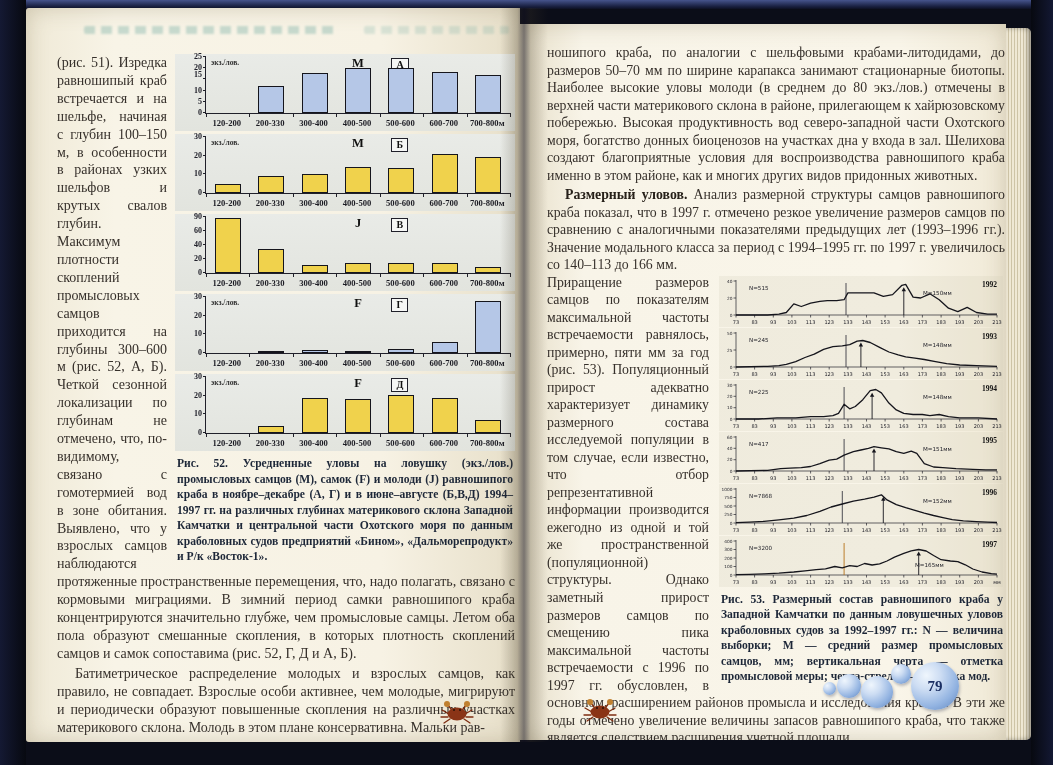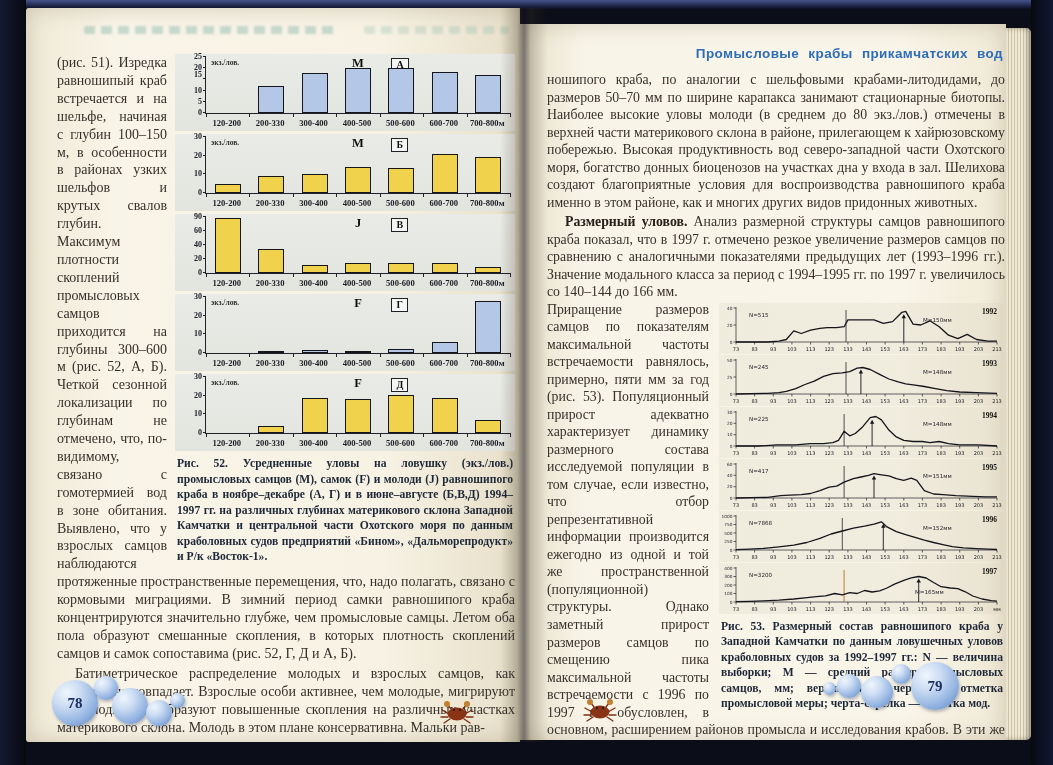--- a/index.html
+++ b/index.html
@@ -292,29 +292,20 @@
                 <span>700-800м</span>
               </div>
             </div>
           </div>
         <p class="caption">Рис. 52. Усредненные уловы на ловушку (экз./лов.) промысловых самцов (M), самок (F) и молоди (J) равношипого краба в ноябре–декабре (А, Г) и в июне–августе (Б,В,Д) 1994–1997 гг. на различных глубинах материкового склона Западной Камчатки и центральной части Охотского моря по данным краболовных судов предприятий «Бином», «Дальморепродукт» и Р/к «Восток-1».</p>
       </div>
       <p class="body-text">(рис. 51). Изредка равношипый краб встречается и на шельфе, начиная с глубин 100–150 м, в особенности в районах узких шельфов и крутых свалов глубин. Максимум плотности скоплений промысловых самцов приходится на глубины 300–600 м (рис. 52, А, Б). Четкой сезонной локализации по глубинам не отмечено, что, по-видимому, связано с гомотермией вод в зоне обитания. Выявлено, что у взрослых самцов наблюдаются протяженные пространственные перемещения, что, надо полагать, связано с кормовыми миграциями. В зимний период самки равношипого краба концентрируются значительно глубже, чем промысловые самцы. Летом оба пола образуют смешанные скопления, в которых плотность скоплений самцов и самок сопоставима (рис. 52, Г, Д и А, Б).</p>
       <p class="body-text indent">Батиметрическое распределение молодых и взрослых самцов, как правило, не совпадает. Взрослые особи активнее, чем молодые, мигрируют и периодически образуют повышенные скопления на различных участках материкового склона. Молодь в этом плане консервативна. Мальки рав-</p>
     </div>
 
-    <div class="bubbles bubbles-left">
-      <div class="bub num" style="left:4px;top:4px;width:46px;height:46px;">
-        <span>78</span>
-      </div>
-      <div class="bub" style="left:46px;top:0;width:24px;height:24px;"></div>
-      <div class="bub" style="left:64px;top:12px;width:36px;height:36px;"></div>
-      <div class="bub" style="left:98px;top:24px;width:26px;height:26px;"></div>
-      <div class="bub" style="left:122px;top:17px;width:15px;height:15px;"></div>
-    </div>
 
     <svg class="crab" style="right:45px;bottom:18px;" width="36" height="24" viewBox="0 0 36 24">
       <g stroke="#7d2c10" stroke-width="1.3" stroke-linecap="round">
         <line x1="10" y1="14" x2="3" y2="10"></line>
           <line x1="9" y1="17" x2="2" y2="17"></line>
           <line x1="11" y1="19" x2="5" y2="23"></line>
         <line x1="26" y1="14" x2="33" y2="10"></line>
           <line x1="27" y1="17" x2="34" y2="17"></line>
           <line x1="25" y1="19" x2="31" y2="23"></line>
         <line x1="12" y1="9" x2="9" y2="5"></line>
@@ -323,23 +314,22 @@
       <circle cx="8" cy="4" r="3" fill="#c08030"></circle>
       <circle cx="28" cy="4" r="3" fill="#c08030"></circle>
       <ellipse cx="18" cy="14" rx="9.5" ry="6.5" fill="#8a3416"></ellipse>
       <circle cx="15" cy="10" r="1" fill="#2a1006"></circle>
       <circle cx="21" cy="10" r="1" fill="#2a1006"></circle>
     </svg>
   </div>
 
   <div class="page page-right">
     <div class="rp-content">
-      <div class="rp-header">Промысловые крабы прикамчатских вод</div>
       <p class="body-text">ношипого краба, по аналогии с шельфовыми крабами-литодидами, до размеров 50–70 мм по ширине карапакса занимают стационарные биотопы. Наиболее высокие уловы молоди (в среднем до 80 экз./лов.) отмечены в верхней части материкового склона в районе, прилегающем к хайрюзовскому побережью. Высокая продуктивность вод северо-западной части Охотского моря, богатство донных биоценозов на участках дна у входа в зал. Шелихова создают благоприятные условия для воспроизводства равношипого краба именно в этом районе, как и многих других видов придонных животных.</p>
-      <p class="body-text indent"><b class="lead">Размерный уловов.</b><span> Анализ размерной структуры самцов равношипого краба показал, что в 1997 г. отмечено резкое увеличение размеров самцов по сравнению с аналогичными показателями предыдущих лет (1993–1996 гг.). Значение модального класса за период с 1994–1995 гг. по 1997 г. увеличилось со 140–144 до 166 мм.</span></p>
+      <p class="body-text indent"><b class="lead">Размерный уловов.</b><span> Анализ размерной структуры самцов равношипого краба показал, что в 1997 г. отмечено резкое увеличение размеров самцов по сравнению с аналогичными показателями предыдущих лет (1993–1996 гг.). Значение модального класса за период с 1994–1995 гг. по 1997 г. увеличилось со 140–113 до 166 мм.</span></p>
       <div class="fig53">
         <div id="fig53-panels">
             <svg class="lpanel" width="284" height="51" viewBox="0 0 284 51">
               <line x1="17" y1="4" x2="17" y2="39" class="ax"></line>
               <line x1="17" y1="39" x2="278" y2="39" class="ax"></line>
               <line x1="14.5" y1="5.0" x2="17" y2="5.0" class="ax"></line>
               <text x="13.5" y="6.6" class="yt" text-anchor="end">40</text>
               <line x1="14.5" y1="22.0" x2="17" y2="22.0" class="ax"></line>
               <text x="13.5" y="23.6" class="yt" text-anchor="end">20</text>
               <line x1="14.5" y1="39.0" x2="17" y2="39.0" class="ax"></line>

